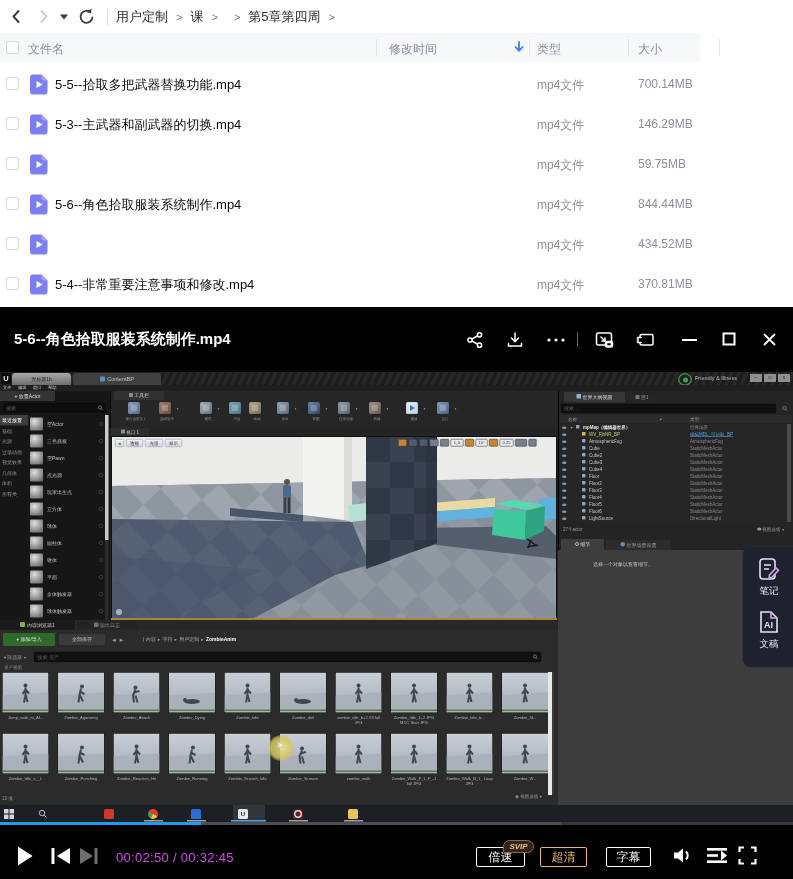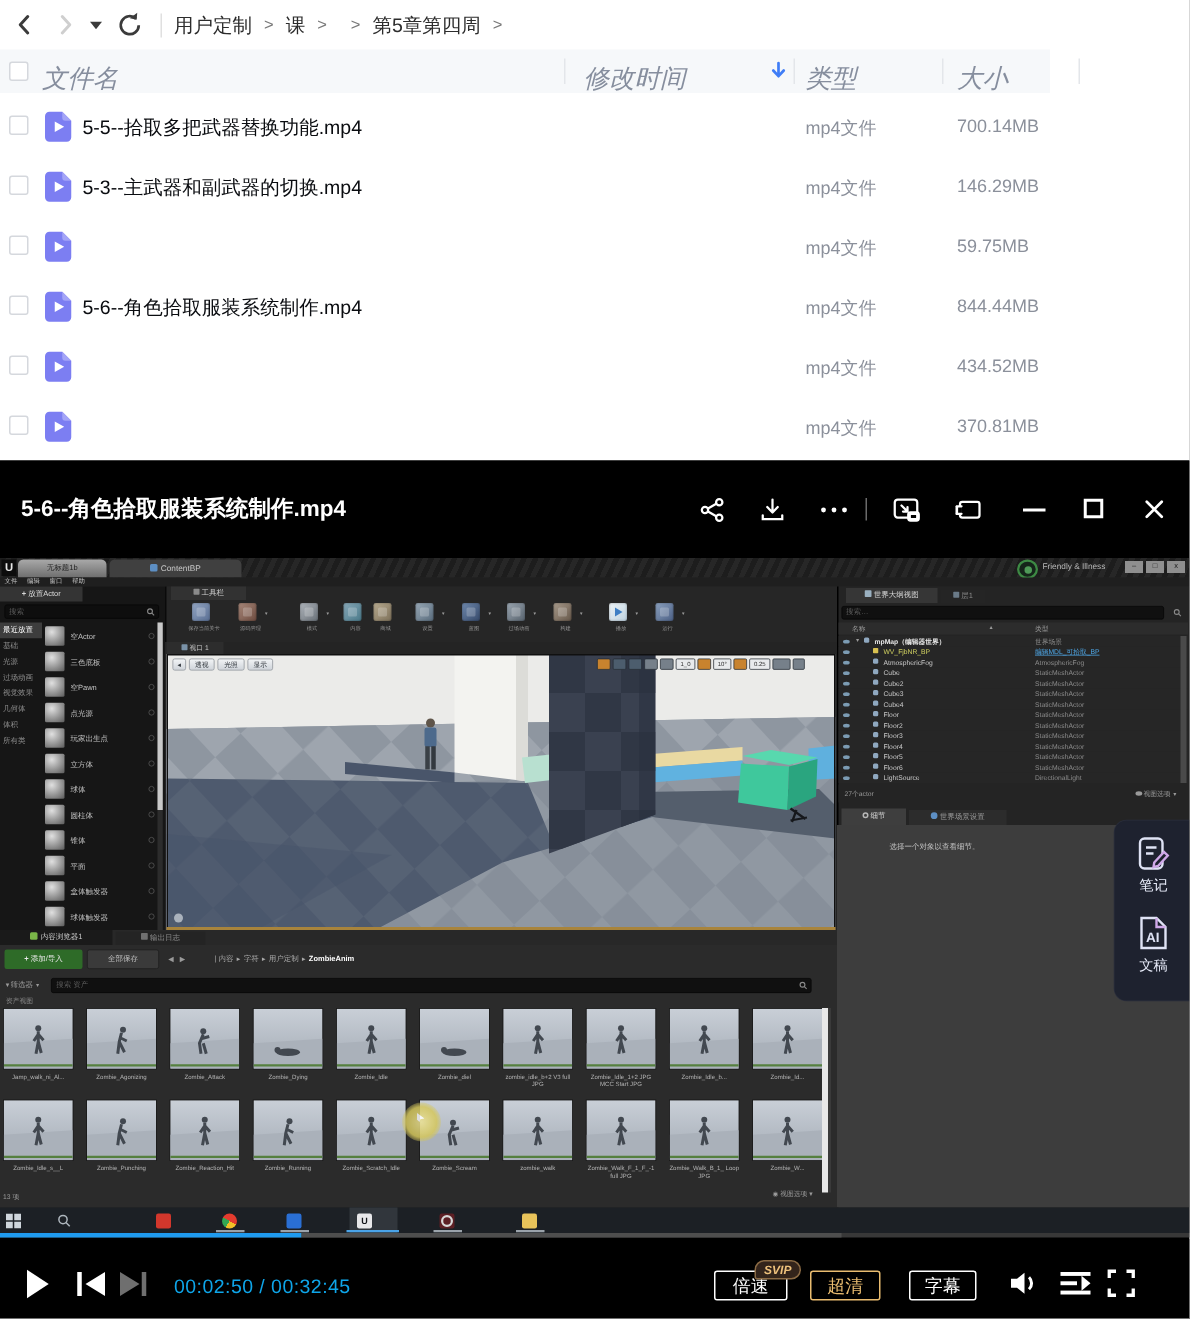--- a/index.html
+++ b/index.html
@@ -9,21 +9,21 @@
 .abs { position:absolute; }
 
 
 #toparea { position:absolute; left:0; top:0; width:793px; height:307px; background:#fff; }
 #nav { position:absolute; left:0; top:0; width:793px; height:33px; }
 .navico { position:absolute; top:0; height:33px; display:flex; align-items:center; justify-content:center; }
 #crumbs { position:absolute; left:116px; top:0; height:33px; display:flex; align-items:center;
   font-size:13px; color:#2c2c2c; }
 #crumbs .sep { color:#7a7a7a; font-size:11px; margin:0 8px; font-family:"Liberation Sans",sans-serif; }
 #thead { position:absolute; left:0; top:33px; width:700px; height:29px; background:#f6f8fa;
-  font-size:17px; color:#868e9e;font-style:italic; }
+  font-size:12px; color:#868e9e; }
 #thead .vline { position:absolute; top:6px; width:1px; height:17px; background:#e3e6ea; }
 .cb { position:absolute; width:13px; height:13px; border:1px solid #d5d8dd; border-radius:2px; background:#fff; }
 #rows { position:absolute; left:0; top:64px; width:793px; }
 .frow { position:absolute; left:0; width:793px; height:40px; }
 .fname { position:absolute; left:55px; top:12px; font-size:13px; color:#0a0c10; }
 .ftype { position:absolute; left:537px; top:13px; font-size:12px; color:#8b909b; }
 .fsize { position:absolute; left:638px; top:13px; font-size:12px; color:#8b909b; }
 .ficon { position:absolute; left:30px; top:10px; }
 
 
@@ -141,20 +141,21 @@
     <div class="ftype">mp4文件</div>
     <div class="fsize">434.52MB</div>
   </div>
         <div class="frow" style="top:200px">
     <div class="cb" style="left:6px;top:13px;"></div>
     <div class="ficon"><svg width="18" height="21" viewBox="0 0 18 21">
               <path d="M3 0.5 L11.5 0.5 L17.5 6.5 L17.5 17.5 a3 3 0 0 1 -3 3 L3 20.5 a3 3 0 0 1 -3 -3 L0 3.5 a3 3 0 0 1 3 -3 Z" fill="#7c7ef2"></path>
               <path d="M11.5 0.5 L17.5 6.5 L13.5 6.5 a2 2 0 0 1 -2 -2 Z" fill="#a3a4f7"></path>
               <path d="M6.5 7 L12.8 10.5 L6.5 14 Z" fill="#fff"></path>
             </svg></div>
+    <div class="fname">5-4--非常重要注意事项和修改.mp4</div>
     <div class="ftype">mp4文件</div>
     <div class="fsize">370.81MB</div>
   </div>
       </div>
 </div>
 
 <div id="player">
   <div id="ptitle">
     <div class="t">5-6--角色拾取服装系统制作.mp4</div>
     <svg class="tico" style="left:466px;" width="18" height="18" viewBox="0 0 18 18" fill="none" stroke="#fff" stroke-width="1.5">
@@ -753,21 +754,21 @@
           <path d="M1 0.5 L15.5 10 L1 19.5 Z" fill="#fff"></path>
         </svg>
     <svg class="abs" style="left:51px;top:22px;" width="20" height="16" viewBox="0 0 20 16">
           <rect x="0.5" y="0" width="3" height="16" fill="#fff"></rect>
           <path d="M19 0 L6 8 L19 16 Z" fill="#fff"></path>
         </svg>
     <svg class="abs" style="left:79px;top:22px;" width="20" height="16" viewBox="0 0 20 16">
           <path d="M1 0 L14 8 L1 16 Z" fill="#6f6f6f"></path>
           <rect x="15.5" y="0" width="3" height="16" fill="#6f6f6f"></rect>
         </svg>
-    <div class="abs" style="left:116px;top:24px;font-size:13px;color:#0ea5e9;letter-spacing:0.3px;">00:02:50 / 00:32:45</div>
+    <div class="abs" style="left:116px;top:24px;font-size:13px;color:#d946ef;letter-spacing:0.3px;">00:02:50 / 00:32:45</div>
     <div class="pbtn" style="left:476px;width:49px;">倍速</div>
     <div class="abs" style="left:503px;top:14px;width:31px;height:13px;background:#33241b;border:1px solid #8a6a44;border-radius:7px 7px 7px 2px;color:#eec17c;font-size:8px;font-weight:bold;font-style:italic;text-align:center;line-height:11px;">SVIP</div>
     <div class="pbtn" style="left:540px;width:47px;border-color:#e9bc70;color:#e9bc70;">超清</div>
     <div class="pbtn" style="left:606px;width:45px;">字幕</div>
     <svg class="abs" style="left:672px;top:20px;" width="22" height="19" viewBox="0 0 22 19">
           <path d="M2 6.5 L6 6.5 L11 2.5 L11 16.5 L6 12.5 L2 12.5 Z" fill="#fff"></path>
           <path d="M14 5.5 A5.5 5.5 0 0 1 14 13.5" fill="none" stroke="#fff" stroke-width="2"></path>
         </svg>
     <svg class="abs" style="left:706px;top:21px;" width="22" height="17" viewBox="0 0 22 17">
           <rect x="1" y="1" width="20" height="2.6" fill="#fff"></rect>

